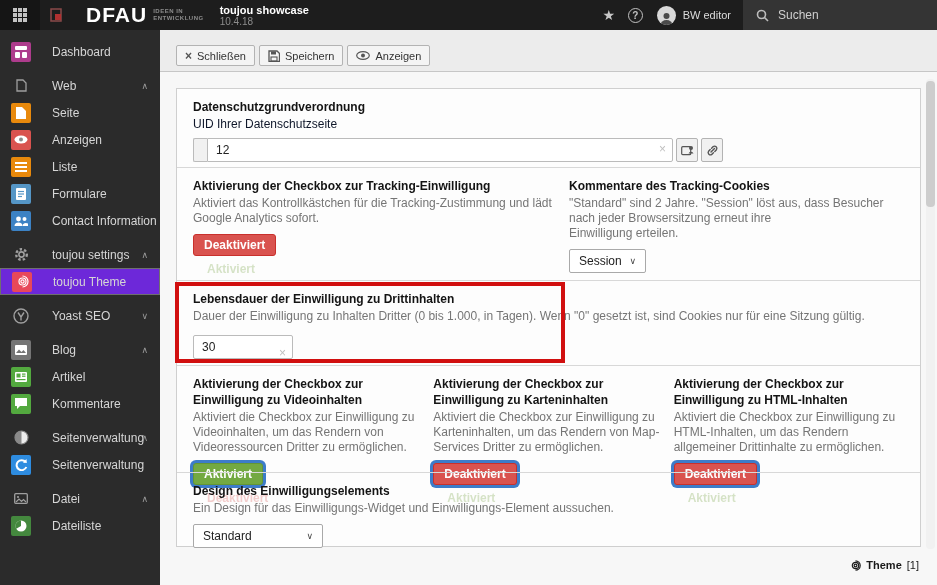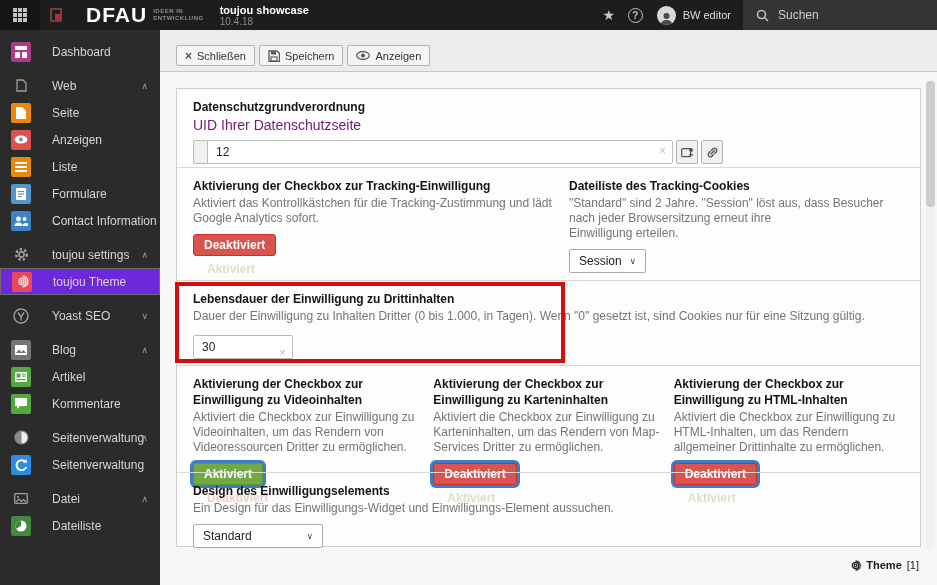--- a/index.html
+++ b/index.html
@@ -52,21 +52,21 @@
   .panel { position:absolute; left:16px; top:15px; width:745px; background:#fdfdfd; border:1px solid #cfcfcf; }
   .sec { padding:10px 16px 0 16px; position:relative; }
   .sec + .sec { border-top:1px solid #d8d8d8; }
   .sec-title { font-size:12px; font-weight:bold; color:#141414; line-height:16px; margin-bottom:2px; }
   .sec-desc { font-size:12px; color:#757575; line-height:15px; white-space:pre-line; }
   .s1 { height:78px; } .s2 { height:113px; } .s3 { height:85px; } .s4 { height:107px; } .s5 { height:74px; }
   .cols2 { display:grid; grid-template-columns:376px 1fr; }
   .cols3 { display:grid; grid-template-columns:1fr 1fr 1fr; gap:10px; }
   .cols3 .sec-title { overflow-wrap:anywhere; }
 
-  .field-label { font-size:14px; color:#701a75; margin:1px 0 7px 0; }
+  .field-label { font-size:12px; color:#0f172a; margin:1px 0 7px 0; }
   .igroup { display:flex; align-items:stretch; height:24px; }
   .iprefix { width:14px; background:#f1f1f1; border:1px solid #bbb; border-right:none; border-radius:2px 0 0 2px; }
   .input-wrap { position:relative; display:inline-flex; }
   .ipt { height:24px; border:1px solid #bbb; font-size:12px; padding:0 20px 0 8px; color:#222; background:#fff; border-radius:0 2px 2px 0; outline:none; width:466px; }
   .ipt.small { border-radius:2px; width:100px; }
   .clear-x { position:absolute; right:7px; top:4px; color:#c0c0c0; font-size:12px; line-height:14px; cursor:pointer; }
   .ibtn { width:22px; height:24px; background:#f1f1f1; border:1px solid #b3b3b3; border-radius:2px; margin-left:3px; display:flex; align-items:center; justify-content:center; cursor:pointer; }
 
   .btn-state { display:inline-block; font-size:12px; font-weight:bold; color:#fff; padding:3px 10px; border-radius:3px; cursor:pointer; margin-top:8px; }
   .btn-danger { background:var(--danger); border:1px solid #c9302c; }
@@ -401,21 +401,21 @@
     </div>
 
     <div class="sec s2 cols2">
       <div>
         <div class="sec-title">Aktivierung der Checkbox zur Tracking-Einwilligung</div>
         <div class="sec-desc">Aktiviert das Kontrollkästchen für die Tracking-Zustimmung und lädt Google Analytics sofort.</div>
         <span class="btn-state btn-danger">Deaktiviert</span>
         <div class="ghost ghost-success">Aktiviert</div>
       </div>
       <div>
-        <div class="sec-title">Dateiliste des Tracking-Cookies</div>
+        <div class="sec-title">Kommentare des Tracking-Cookies</div>
         <div class="sec-desc">"Standard" sind 2 Jahre. "Session" löst aus, dass Besucher nach jeder Browsersitzung erneut ihre
 Einwilligung erteilen.</div>
         <div class="sel sel-session">
           <span>Session</span>
           <span class="schev">∨</span>
         </div>
       </div>
     </div>
 
     <div class="sec s3">

